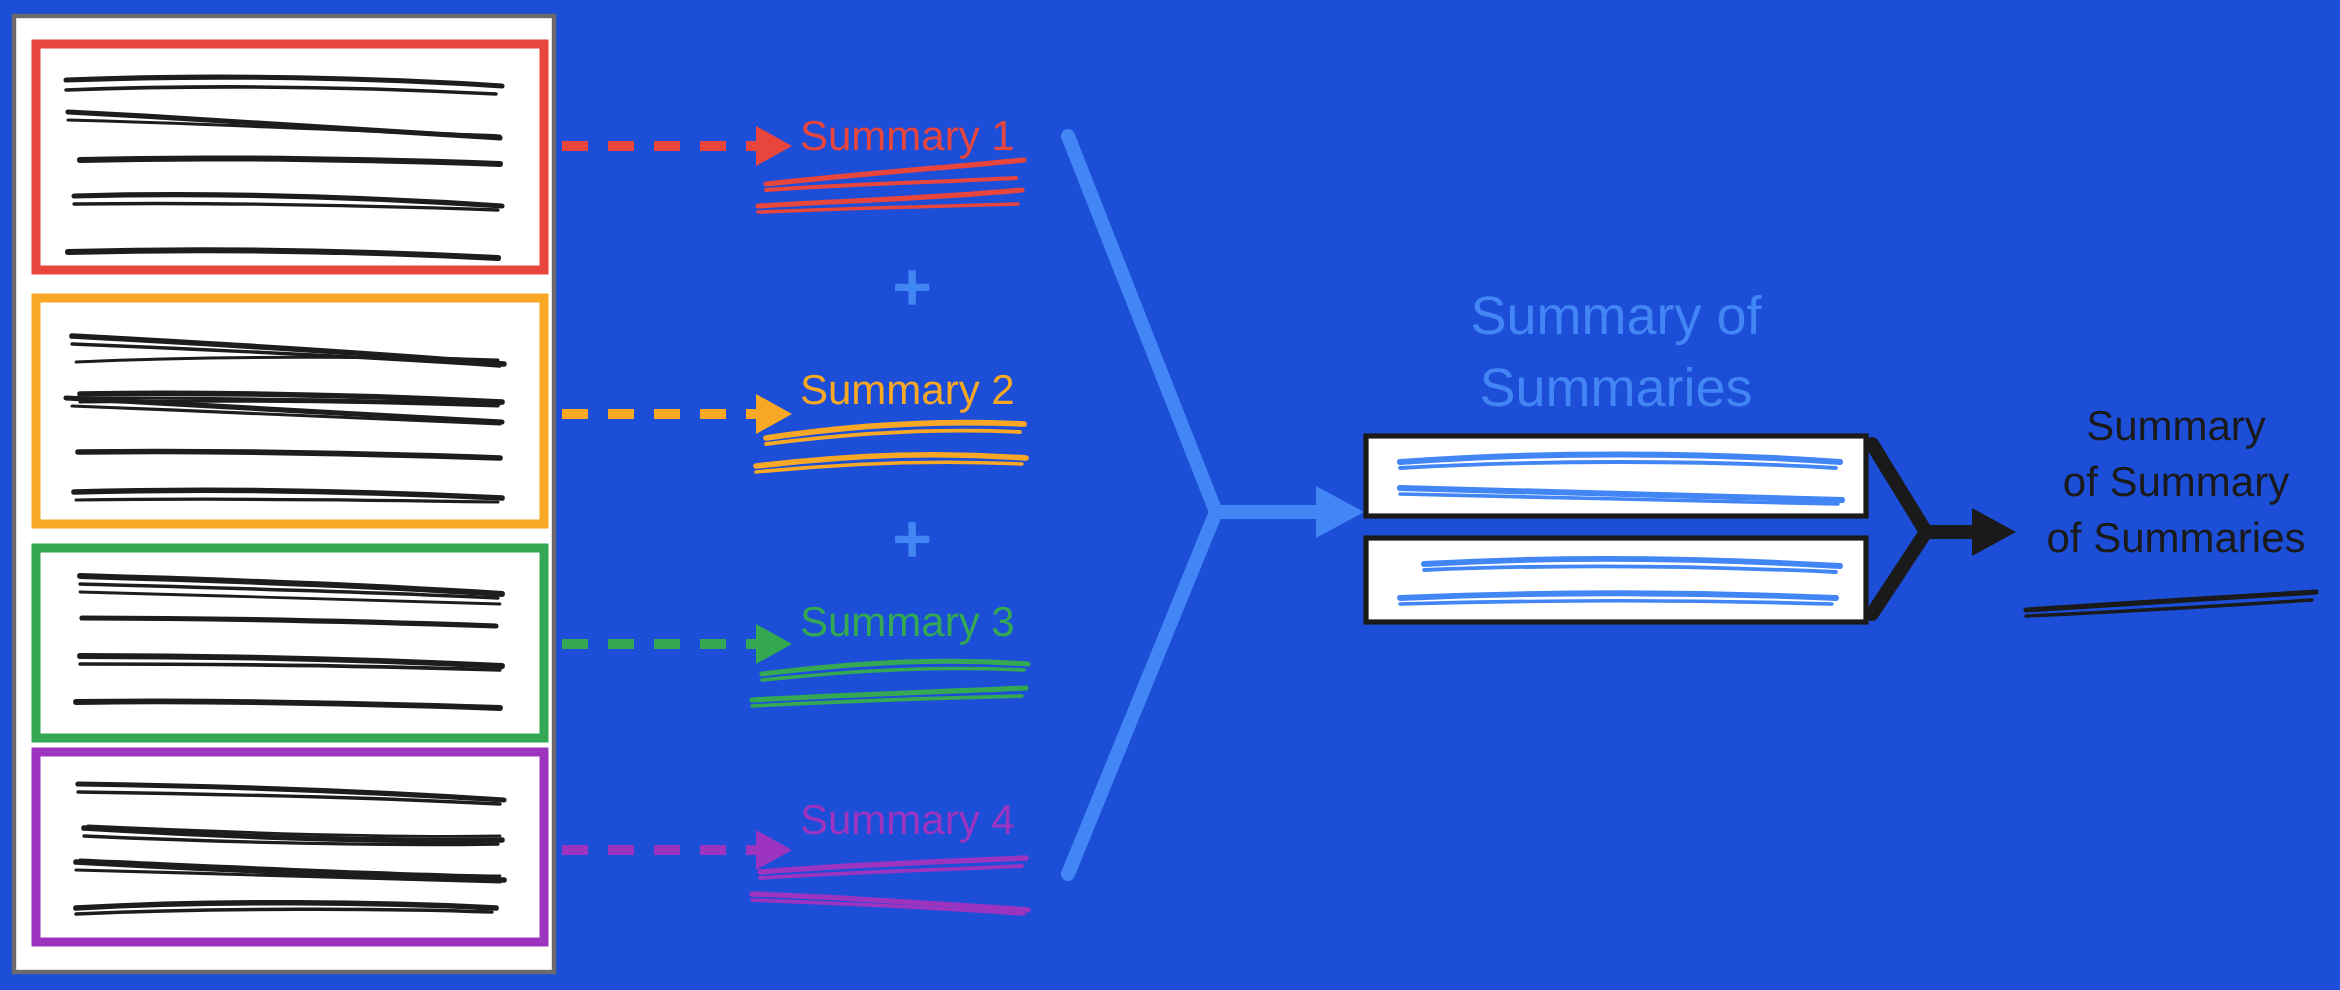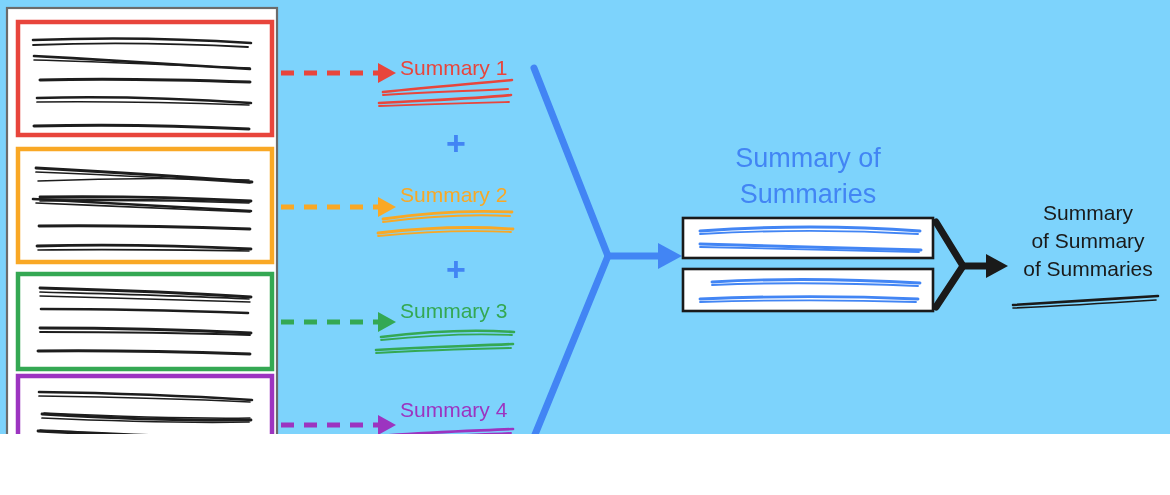--- a/index.html
+++ b/index.html
@@ -7,22 +7,22 @@
     margin: 0;
     padding: 0;
     background: #ffffff;
   }
   body {
     font-family: "Liberation Sans", sans-serif;
   }
   #canvas {
     position: relative;
     width: 1170px;
-    height: 434px;
-    background: #7dd3fc;
+    height: 495px;
+    background: #1d4ed8;
     overflow: hidden;
   }
   #diagram-svg {
     position: absolute;
     left: 0;
     top: 0;
     width: 1170px;
     height: 495px;
   }
   .doc-label {

